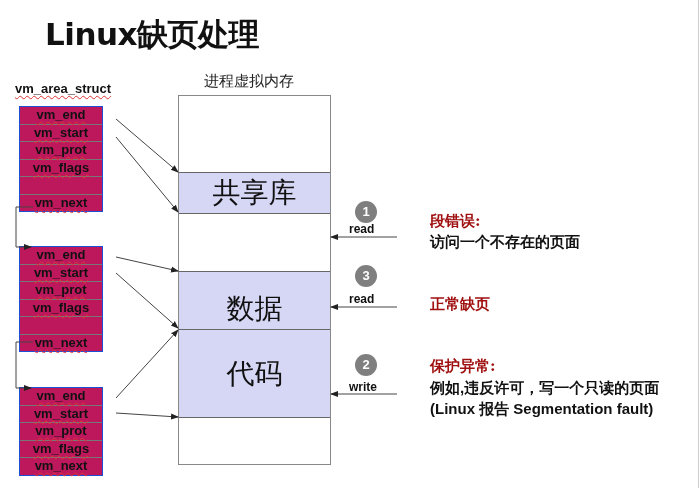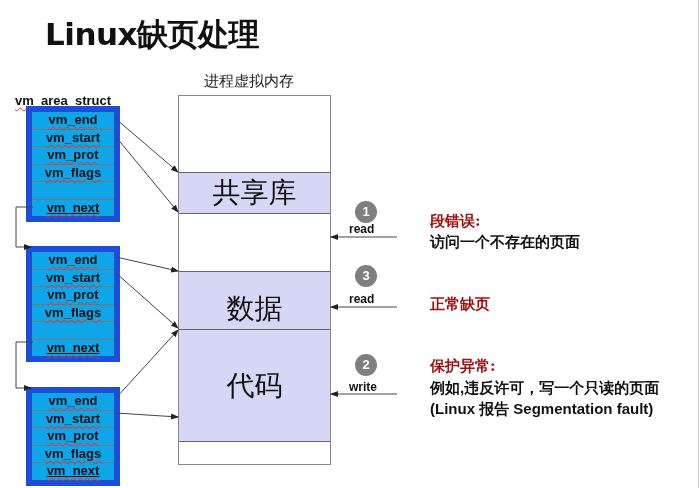--- a/index.html
+++ b/index.html
@@ -1,23 +1,23 @@
 <!DOCTYPE html>
 <html><head>
 <meta charset="utf-8">
 <style>
   html, body { margin:0; padding:0; }
   body { width:700px; height:488px; background:#ffffff; position:relative; overflow:hidden; font-family:"Liberation Sans", "DejaVu Sans", sans-serif; }
   .abs { position:absolute; }
   #title { left:45px; top:14px; font-size:31px; font-weight:bold; color:#111; font-family:"DejaVu Sans", sans-serif; letter-spacing:-0.5px; }
-  #struct-label { left:15px; top:81px; font-size:13px; font-weight:bold; color:#111; text-decoration:underline wavy #d33; text-decoration-thickness:1px; text-underline-offset:2px;margin-top:12px; }
+  #struct-label { left:15px; top:81px; font-size:13px; font-weight:bold; color:#111; text-decoration:underline wavy #d33; text-decoration-thickness:1px; text-underline-offset:2px; }
   #mem-label { left:204px; top:72px; font-size:15px; color:#222; font-family:"DejaVu Serif", serif; }
-  .struct { position:absolute; left:26px; width:82px; border:6px solid #1d4ed8; background:#0ea5e9; }
+  .struct { position:absolute; left:19px; width:82px; border:1px solid #1d4ed8; background:#be185d; }
   .row { height:16.5px; border-bottom:1px solid #777; text-align:center; font-size:13px; font-weight:bold; line-height:16.5px; color:#111; }
-  .row:last-child { border-bottom:none;text-decoration:underline; }
+  .row:last-child { border-bottom:none; }
   .row span { text-decoration:underline wavy #d33; text-decoration-thickness:1px; text-underline-offset:2px; }
   #memory { left:178px; top:95px; width:151px; height:368px; border:1.5px solid #888; background:#fff; }
   .seg { position:absolute; left:0; width:151px; background:#d6d6f5; border-top:1.5px solid #666; border-bottom:1.5px solid #666; display:flex; align-items:center; justify-content:center; font-family:"DejaVu Serif", serif; font-size:28px; color:#111; box-sizing:border-box; }
   .badge { position:absolute; width:22px; height:22px; border-radius:50%; background:#7f7f7f; color:#fff; font-weight:bold; font-size:13px; text-align:center; line-height:22px; }
   .access { position:absolute; font-size:12px; font-weight:bold; color:#111; }
   .note-head { position:absolute; left:430px; font-size:15px; font-weight:bold; color:#a01010; font-family:"DejaVu Serif", serif; }
   .note-body { position:absolute; left:430px; font-size:15px; font-weight:bold; color:#111; line-height:21px; width:260px; }
   svg#arrows { position:absolute; left:0; top:0; }
   #right-rule { position:absolute; right:1px; top:0; width:1px; height:488px; background:#ccc; }
 </style>
@@ -56,21 +56,21 @@
   <div class="row"><span>vm_next</span></div>
 </div>
 
 <div id="memory" class="abs">
   <div class="seg" style="top:76px; height:42px;">
       <span>共享库</span>
     </div>
   <div class="seg" style="top:175px; height:76px;">
       <span>数据</span>
     </div>
-  <div class="seg" style="top:233px; height:113px;">
+  <div class="seg" style="top:233px; height:89px;">
       <span>代码</span>
     </div>
 </div>
 
 <div class="badge" style="left:355px; top:201px;">1</div>
 <div class="access" style="left:349px; top:222px;">read</div>
 <div class="badge" style="left:355px; top:265px;">3</div>
 <div class="access" style="left:349px; top:292px;">read</div>
 <div class="badge" style="left:355px; top:354px;">2</div>
 <div class="access" style="left:349px; top:380px;">write</div>

